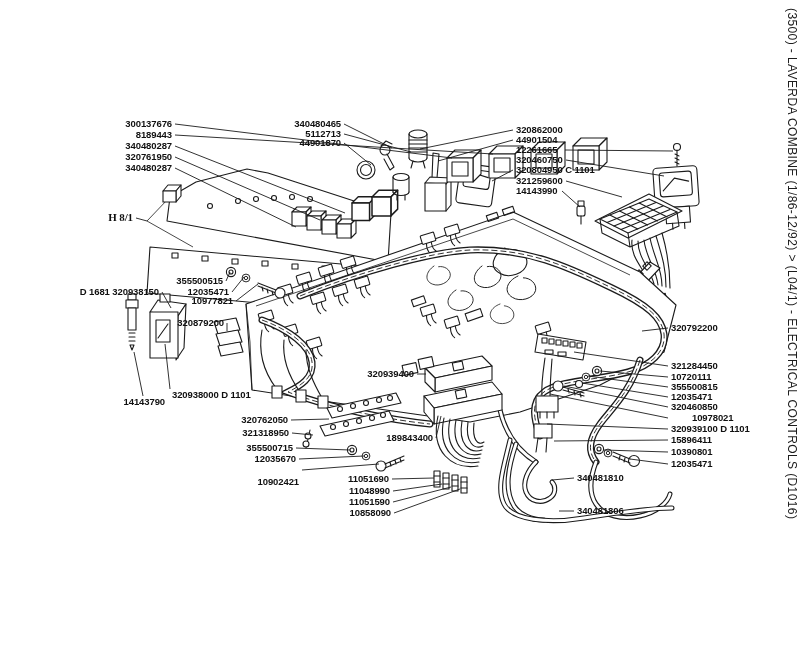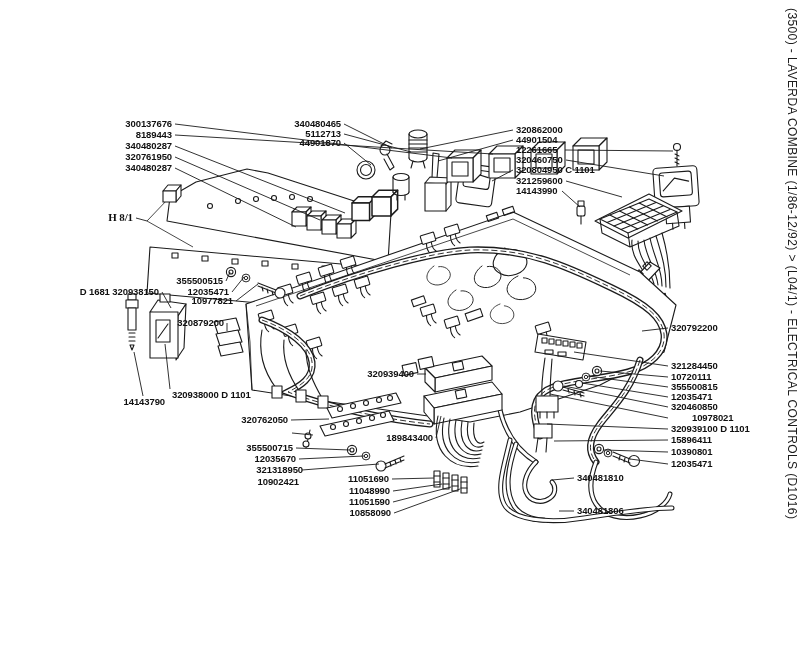--- a/index.html
+++ b/index.html
@@ -430,21 +430,21 @@
       <div class="callout" style="left: 516px; top: 175px;">321259600</div>
       <div class="callout" style="left: 516px; top: 185px;">14143990</div>
       <div class="callout" style="right: 581px; top: 275px;">355500515</div>
       <div class="callout" style="right: 575px; top: 286px;">12035471</div>
       <div class="callout" style="right: 571px; top: 295px;">10977821</div>
       <div class="callout" style="right: 645px; top: 286px;">D 1681 320938150</div>
       <div class="callout" style="right: 580px; top: 317px;">320879200</div>
       <div class="callout" style="right: 639px; top: 396px;">14143790</div>
       <div class="callout" style="left: 172px; top: 389px;">320938000 D 1101</div>
       <div class="callout" style="right: 516px; top: 414px;">320762050</div>
-      <div class="callout" style="right: 501px; top: 427px; margin-top: 37px;">321318950</div>
+      <div class="callout" style="right: 515px; top: 427px;">321318950</div>
       <div class="callout" style="right: 511px; top: 442px;">355500715</div>
       <div class="callout" style="right: 508px; top: 453px;">12035670</div>
       <div class="callout" style="right: 505px; top: 476px;">10902421</div>
       <div class="callout" style="right: 390px; top: 368px;">320939400</div>
       <div class="callout" style="right: 371px; top: 432px;">189843400</div>
       <div class="callout" style="right: 415px; top: 473px;">11051690</div>
       <div class="callout" style="right: 414px; top: 485px;">11048990</div>
       <div class="callout" style="right: 414px; top: 496px;">11051590</div>
       <div class="callout" style="right: 413px; top: 507px;">10858090</div>
       <div class="callout" style="left: 671px; top: 322px;">320792200</div>

